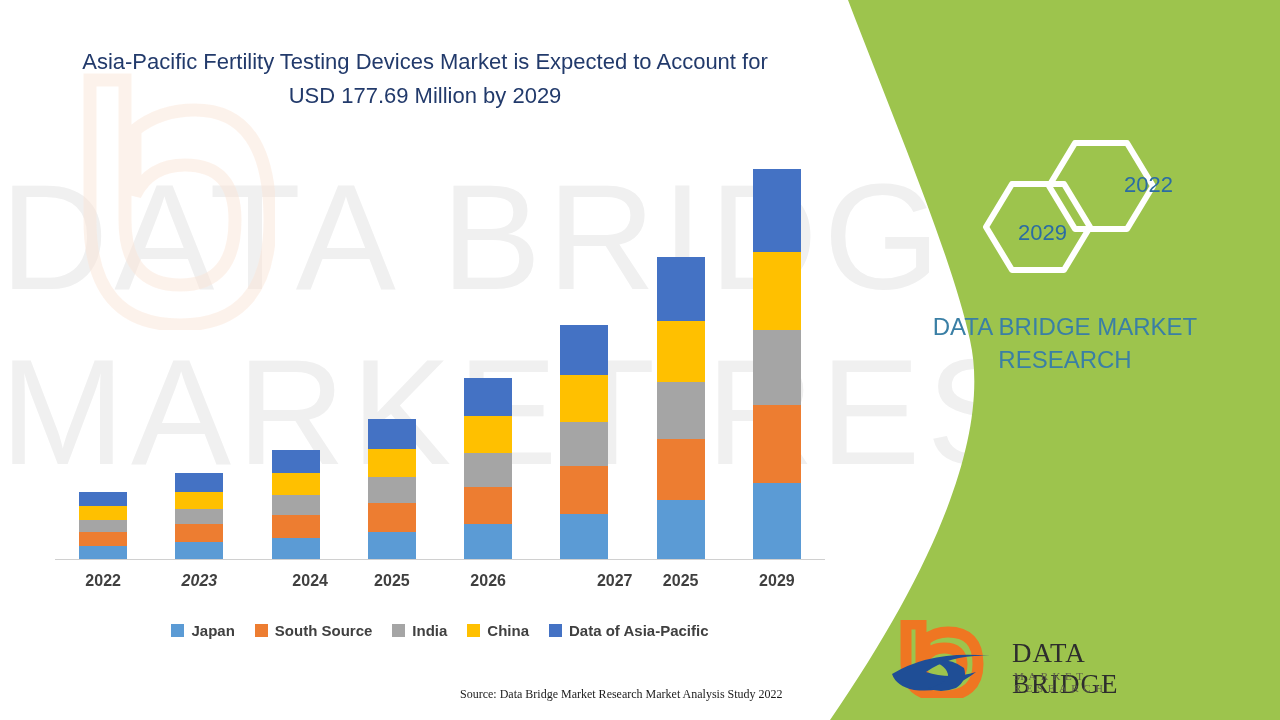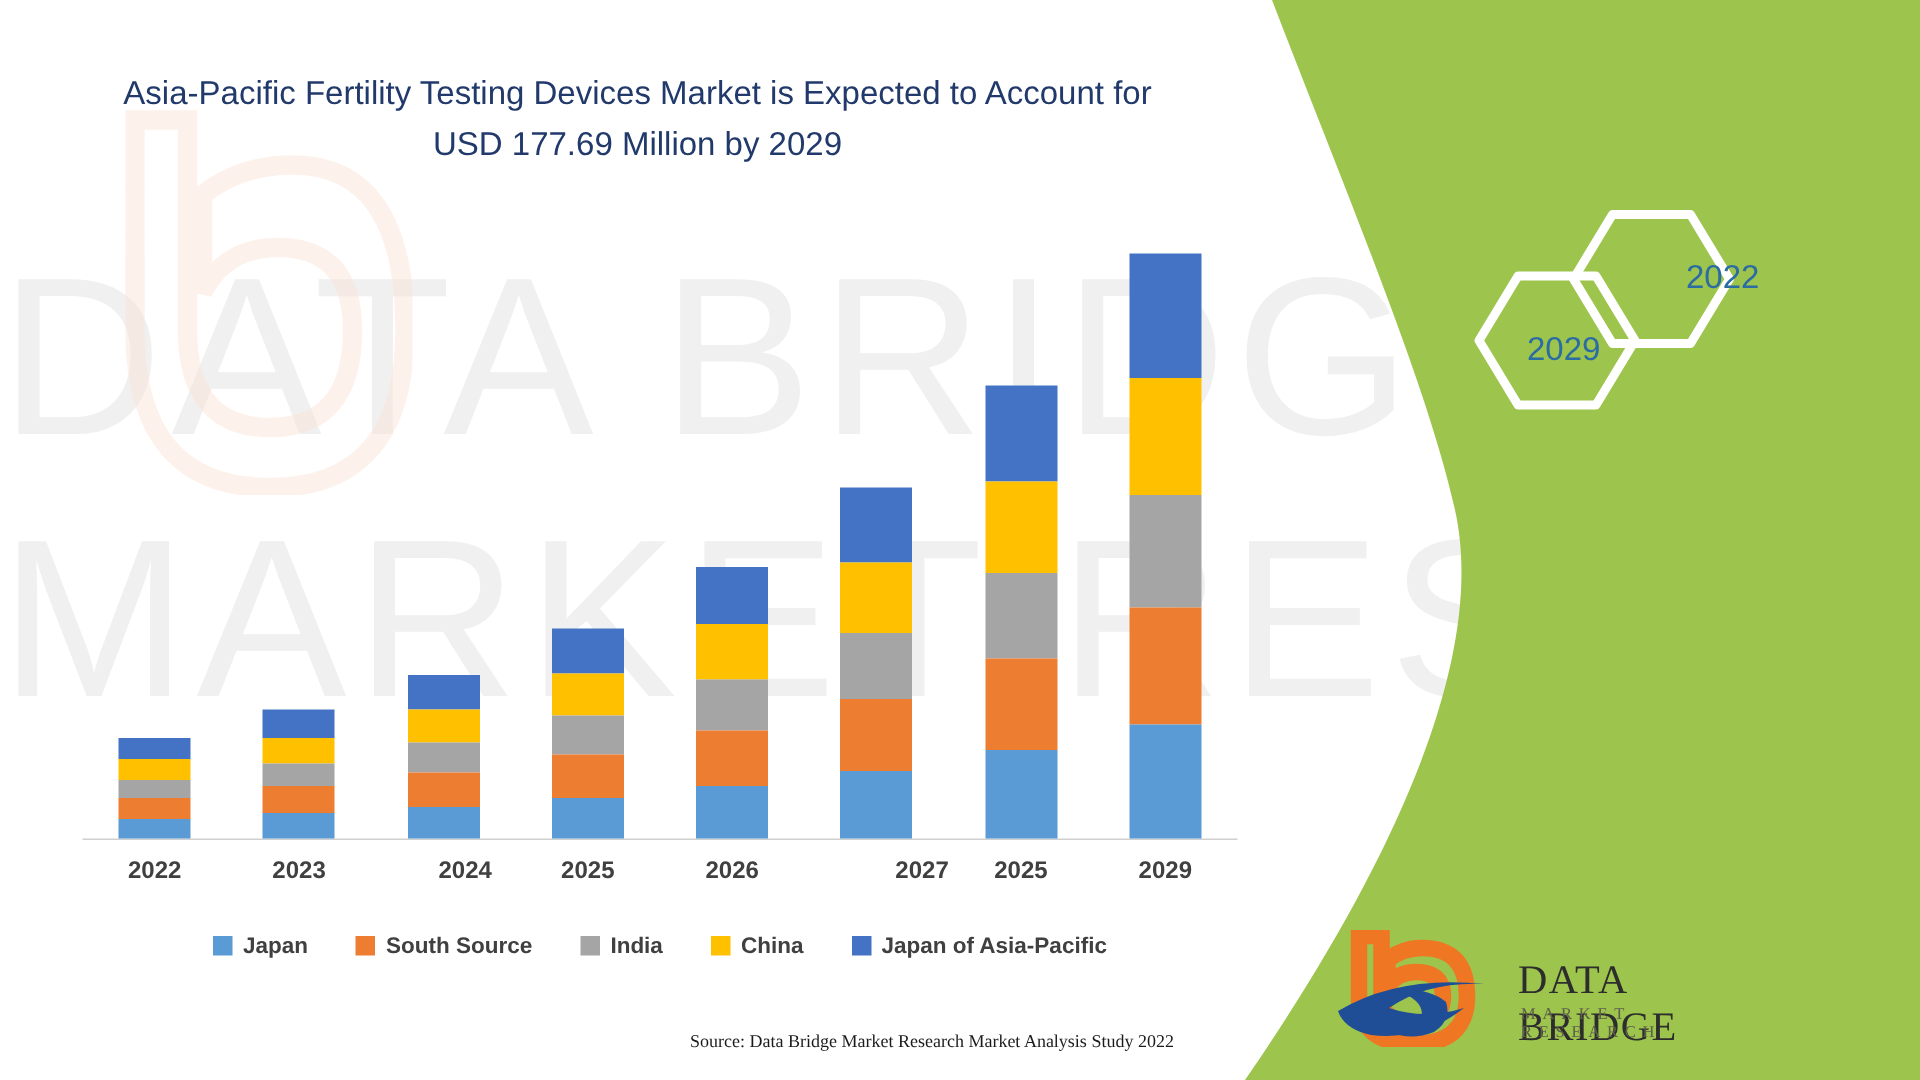--- a/index.html
+++ b/index.html
@@ -158,21 +158,21 @@
     color:#404040;
   }
 
   #legend {
     position:absolute;
     left:55px; top:617px;
     width:770px; height:26px;
     display:flex;
     justify-content:center;
     align-items:center;
-    gap:32px;
+    gap:20px;
     z-index:5;
   }
   .legend-item { display:flex; align-items:center; gap:7px; }
   .legend-swatch { width:13px; height:13px; }
   .legend-label {
     font-size:15px;
     font-weight:bold;
     color:#404040;
   }
 
@@ -277,21 +277,21 @@
         <div class="seg" style="height: 78.75px; background: rgb(237, 125, 49);"></div>
         <div class="seg" style="height: 74.55px; background: rgb(165, 165, 165);"></div>
         <div class="seg" style="height: 77.9625px; background: rgb(255, 192, 0);"></div>
         <div class="seg" style="height: 82.6875px; background: rgb(68, 114, 196);"></div>
       </div>
     </div>
   </div>
 
 <div id="x-labels">
     <div class="x-label" style="left: 0px; width: 96.25px;">2022</div>
-    <div class="x-label" style="left: 96.25px; width: 96.25px;">2023</div>
+    <div class="x-label" style="left: 96.25px; width: 96.25px; font-style: italic;">2023</div>
     <div class="x-label" style="left: 207px; width: 96.25px;">2024</div>
     <div class="x-label" style="left: 288.75px; width: 96.25px;">2025</div>
     <div class="x-label" style="left: 385px; width: 96.25px;">2026</div>
     <div class="x-label" style="left: 481.25px; width: 96.25px; text-align: right;">2027</div>
     <div class="x-label" style="left: 577.5px; width: 96.25px;">2025</div>
     <div class="x-label" style="left: 673.75px; width: 96.25px;">2029</div>
   </div>
 
 <div id="legend">
     <div class="legend-item">
@@ -305,21 +305,21 @@
     <div class="legend-item">
       <span class="legend-swatch" style="background: rgb(165, 165, 165);"></span>
       <span class="legend-label">India</span>
     </div>
     <div class="legend-item">
       <span class="legend-swatch" style="background: rgb(255, 192, 0);"></span>
       <span class="legend-label">China</span>
     </div>
     <div class="legend-item">
       <span class="legend-swatch" style="background: rgb(68, 114, 196);"></span>
-      <span class="legend-label">Japan of Asia-Pacific</span>
+      <span class="legend-label">Data of Asia-Pacific</span>
     </div>
   </div>
 
 <div id="footer">
   <div class="footer-text" id="footer-right">Source: Data Bridge Market Research Market Analysis Study 2022</div>
 </div>
 
 <svg id="green-panel" viewBox="0 0 460 720" preserveAspectRatio="none">
   <path d="M28 0 L460 0 L460 720 L10 720 C120 560 170 430 150 340 C132 258 78 130 28 0 Z" fill="#9DC44D"></path>
 </svg>
@@ -328,20 +328,21 @@
 
   <div id="hex-group">
     <svg width="220" height="165" viewBox="0 0 220 165">
       <polygon points="95,15 147,15 173,58 147,101 95,101 69,58" fill="none" stroke="#ffffff" stroke-width="6" stroke-linejoin="round"></polygon>
       <polygon points="32,56 84,56 110,99 84,142 32,142 6,99" fill="none" stroke="#ffffff" stroke-width="6" stroke-linejoin="round"></polygon>
     </svg>
     <div class="hex-label" id="hex-label-2022">2022</div>
     <div class="hex-label" id="hex-label-2029">2029</div>
   </div>
 
+  <div id="brand-name">DATA BRIDGE MARKET RESEARCH</div>
 
   <div id="logo-block">
     <svg width="115" height="78" viewBox="0 0 115 78">
       <path d="M16 4 L31 4 L31 44 Q31 62 52 62 Q72 62 72 44 Q72 28 54 28 Q41 28 35 38 L35 20 Q45 12 58 12 Q88 12 88 44 Q88 76 52 76 Q16 76 16 44 Z" fill="none" stroke="#EF7622" stroke-width="11"></path>
       <path d="M2 54 Q42 30 100 36 Q62 34 36 52 Q60 60 86 52 Q58 74 24 70 Q6 66 2 54 Z" fill="#1F4E96"></path>
       <path d="M40 40 Q62 38 74 48 Q78 60 66 68 Q50 74 38 68 Q52 66 58 56 Q58 46 40 40 Z" fill="#1F4E96"></path>
     </svg>
     <div id="logo-title">DATA BRIDGE</div>
     <div id="logo-sub">MARKET RESEARCH</div>
   </div>

